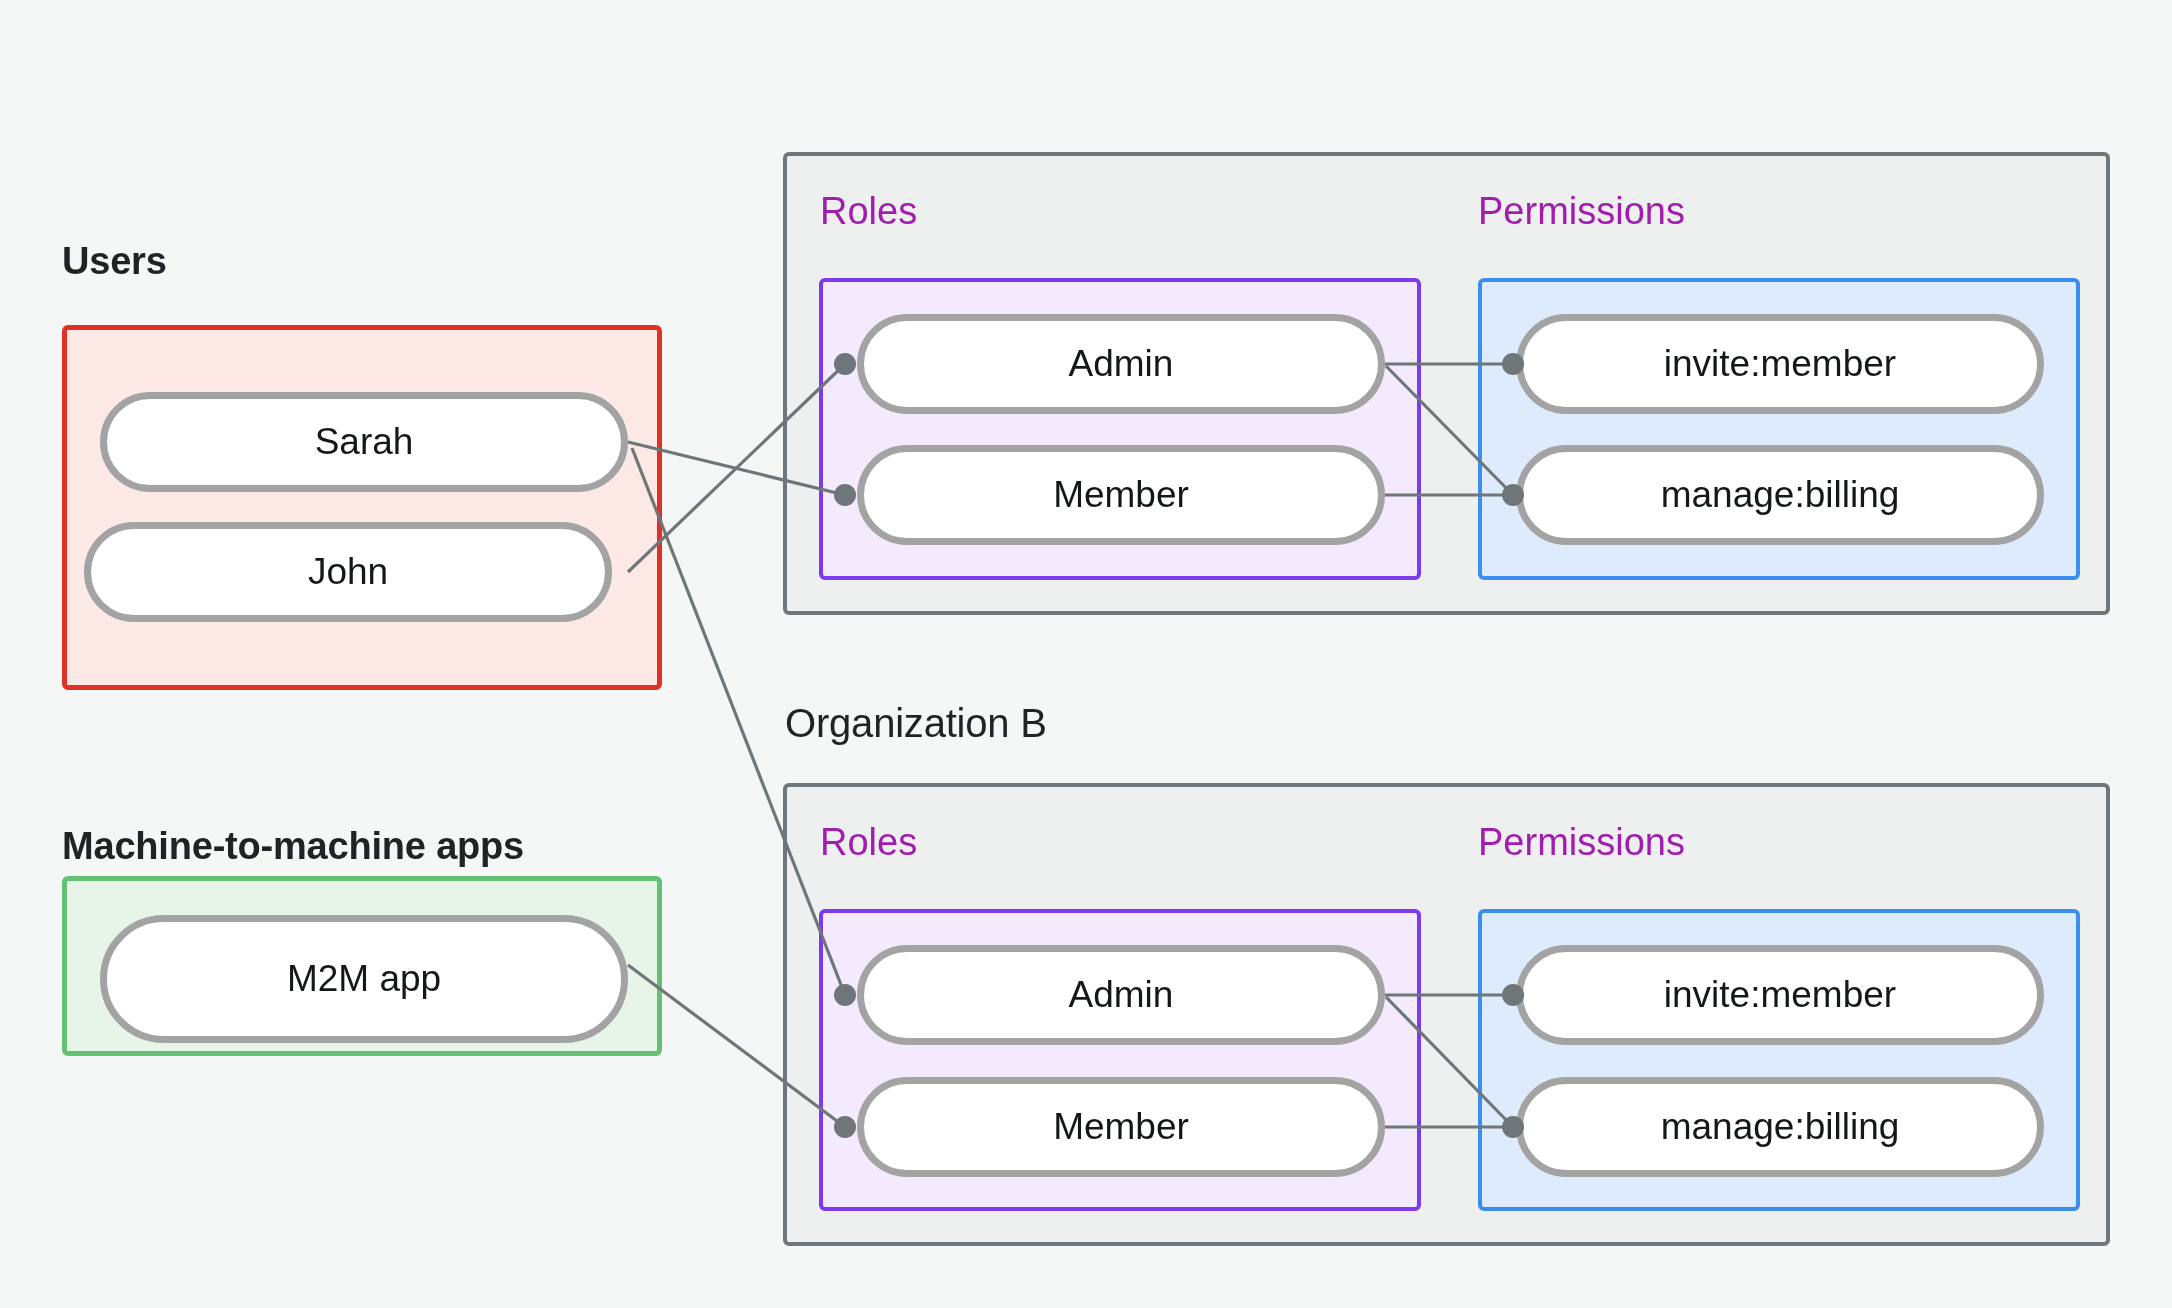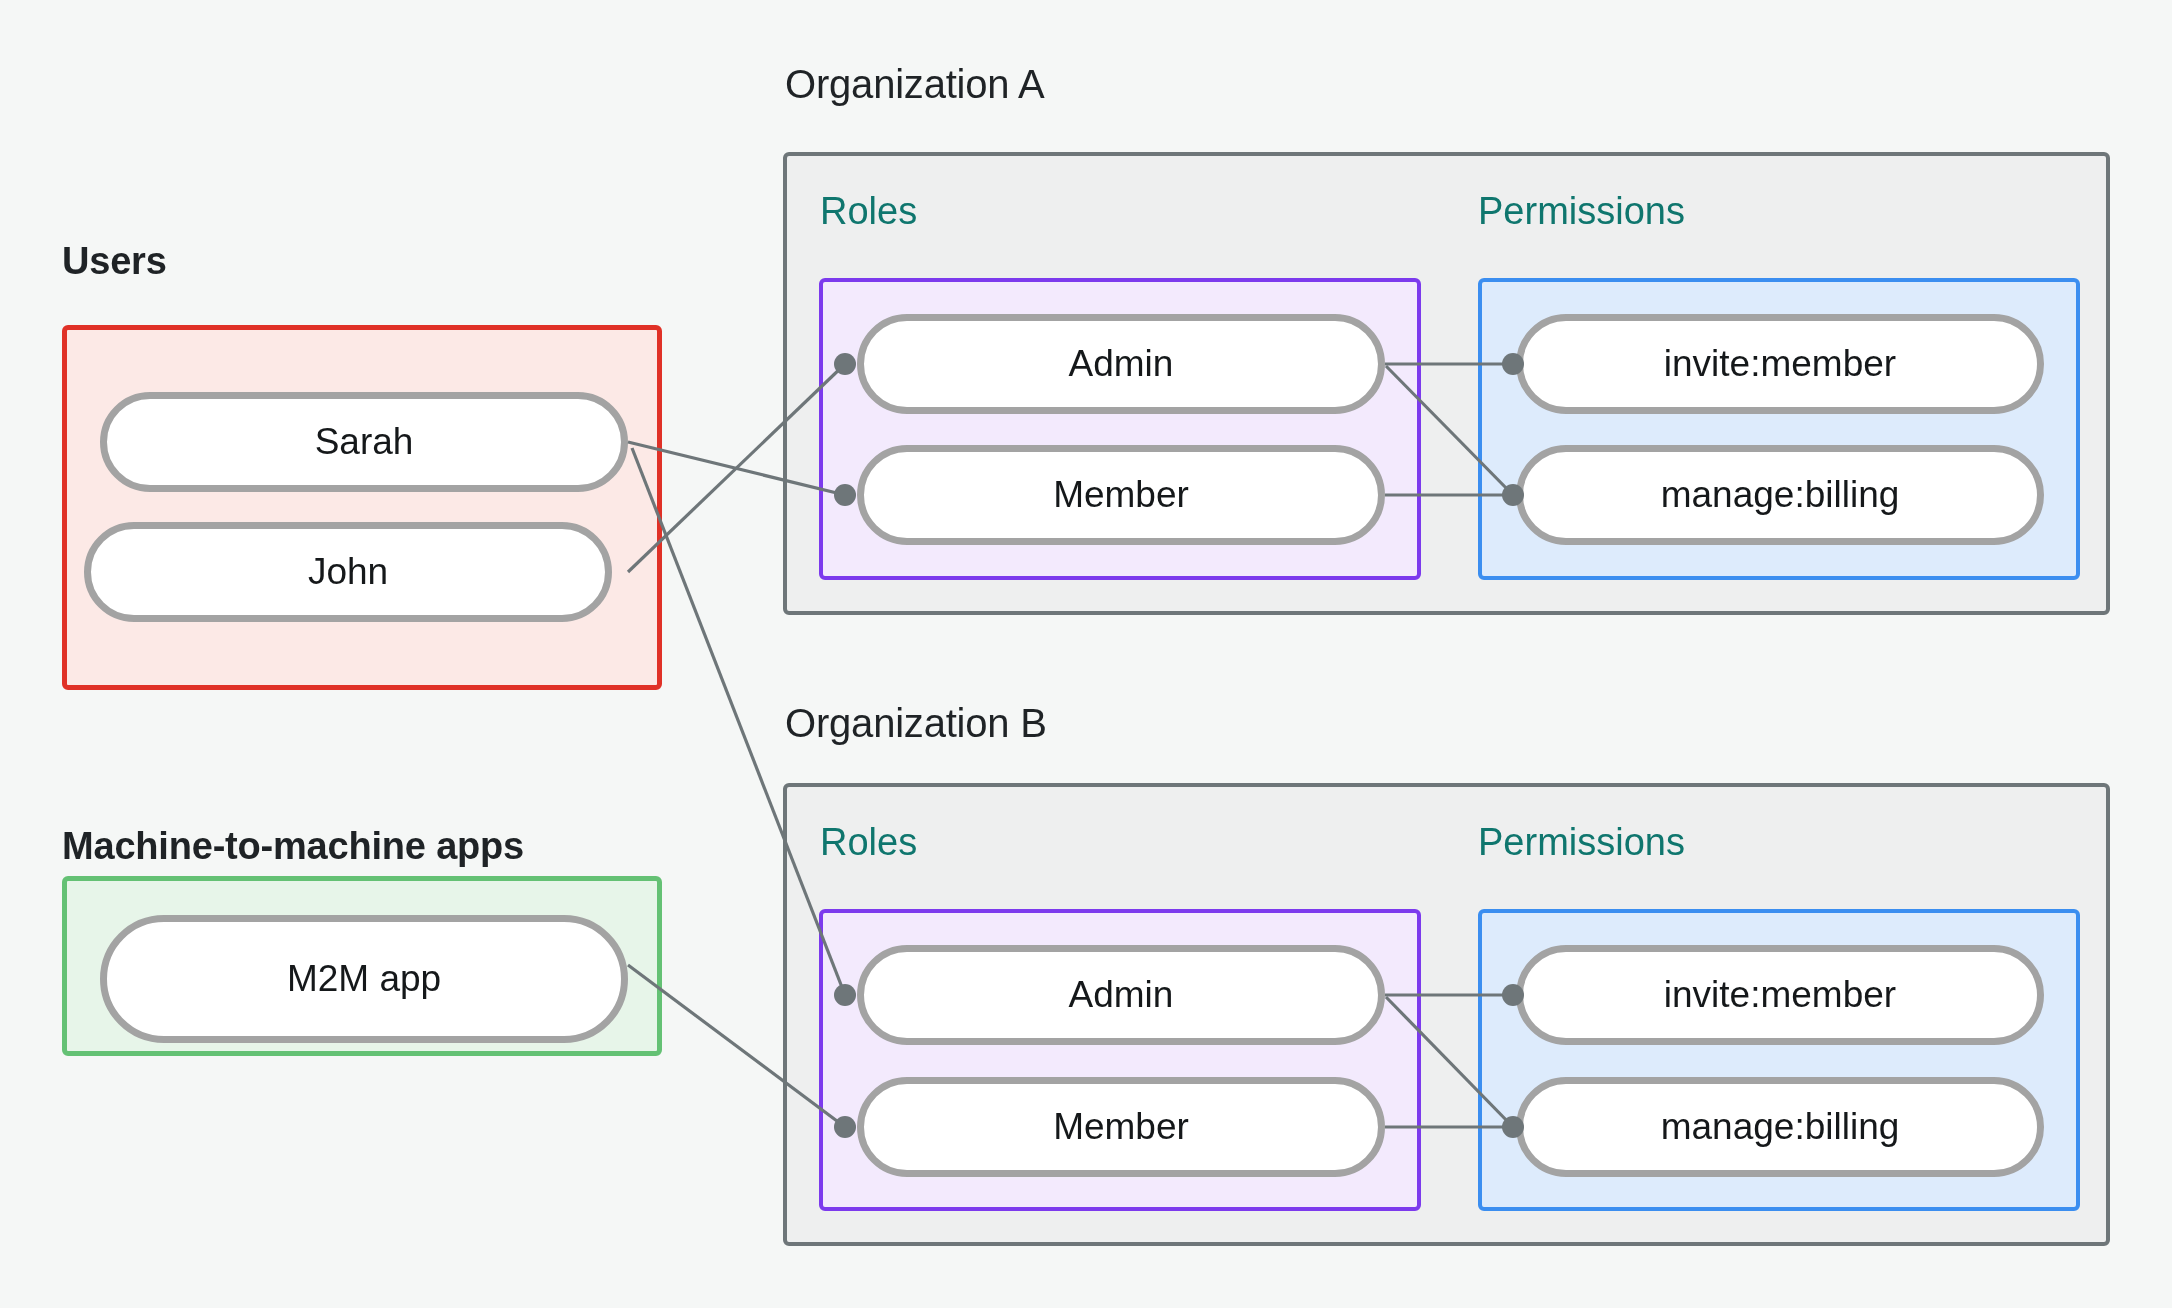--- a/index.html
+++ b/index.html
@@ -63,21 +63,21 @@
   .box-perms {
     border: 4px solid #3B8EF0;
     background: #DDEBFC;
   }
 
   
   .section-title {
     position: absolute;
     font-size: 38px;
     font-weight: 400;
-    color: #0f766e;
+    color: #a21caf;
     white-space: nowrap;
   }
 
   
   .pill {
     position: absolute;
     box-sizing: border-box;
     background: #FFFFFF;
     border: 7px solid #a3a3a3;
     border-radius: 999px;
@@ -137,21 +137,20 @@
   <div class="pill" style="left:100px; top:392px; width:528px; height:100px;">Sarah</div>
 
   <div class="pill" style="left:84px; top:522px; width:528px; height:100px;">John</div>
 
   <div class="caption" style="left:62px; top:825px;">Machine-to-machine apps</div>
 
   <div class="box box-m2m" style="left:62px; top:876px; width:600px; height:180px;"></div>
 
   <div class="pill" style="left:100px; top:915px; width:528px; height:128px;">M2M app</div>
 
-  <div class="caption light" style="left:785px; top:62px;">Organization A</div>
 
   <div class="box box-org" style="left:783px; top:152px; width:1327px; height:463px;"></div>
 
   <div class="section-title" style="left:820px; top:190px;">Roles</div>
 
   <div class="section-title" style="left:1478px; top:190px;">Permissions</div>
 
   <div class="box box-roles" style="left:819px; top:278px; width:602px; height:302px;"></div>
 
   <div class="pill" style="left:857px; top:314px; width:528px; height:100px;">Admin</div>

